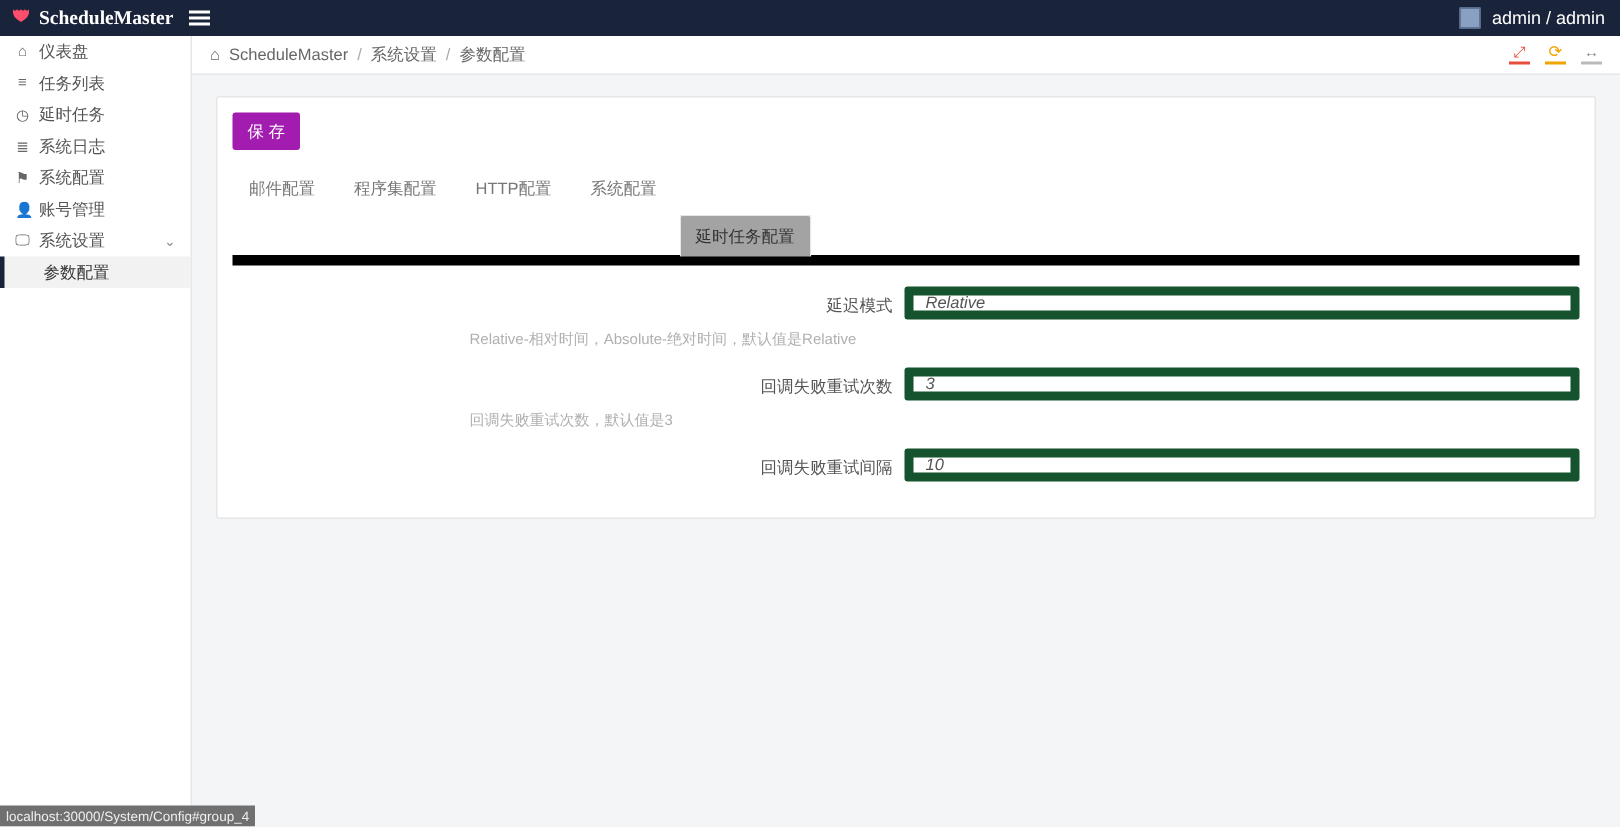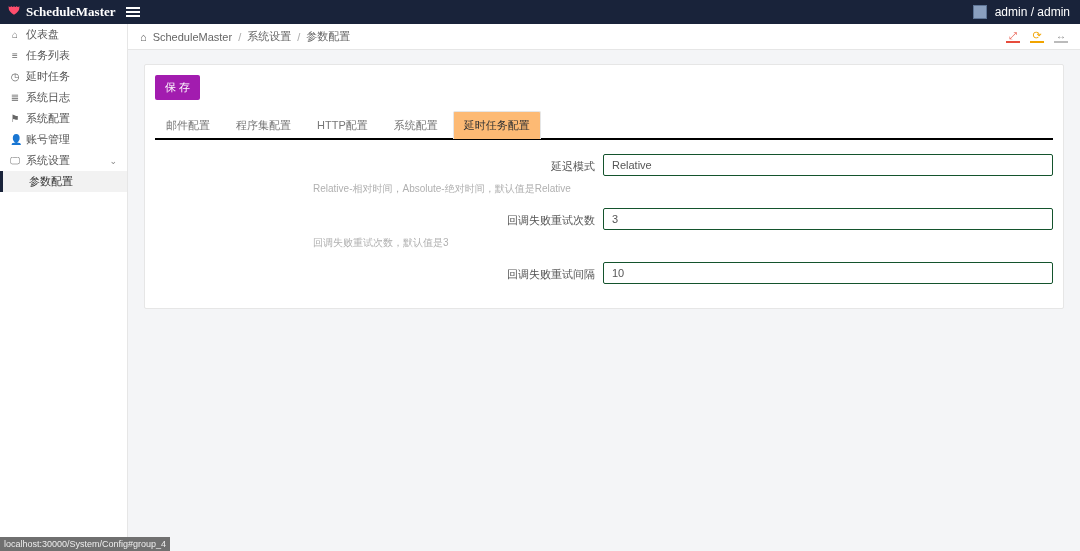--- a/index.html
+++ b/index.html
@@ -92,60 +92,62 @@
     border: none;
     font-size: 11px;
     padding: 5px 10px;
     border-radius: 2px;
     cursor: pointer;
   }
   .tabs {
     display: flex;
     gap: 4px;
     margin: 10px 10px 0 10px;
-    border-bottom: 2px solid #000000;
+    border-bottom: 7px solid #000000;
     font-size: 11px;
   }
   .tab {
     padding: 6px 10px;
     color: #777;
     cursor: pointer;
     border: 1px solid transparent;
     border-bottom: none;
     position: relative;
     top: 1px;
     background: #fafafa00;
   }
   .tab.active {
     color: #333;
     border-color: #e6e6e6;
-    background: #fdba74;
+    background: #a3a3a3;
     border-top-left-radius: 2px;
     border-top-right-radius: 2px;
+    margin-top: 32px;
   }
 
   .form-area { padding: 14px 10px 18px 10px; }
   .form-row { display: flex; align-items: flex-start; margin-bottom: 6px; justify-content: flex-end; }
   .form-label {
     width: 150px;
     text-align: right;
     font-size: 11px;
     color: #555;
     padding-top: 5px;
     padding-right: 8px;
   }
   .form-field { width: 450px; }
   .form-field input {
     width: 100%;
     height: 22px;
-    border: 1px solid #14532d;
+    border: 6px solid #14532d;
     border-radius: 2px;
     padding: 0 8px;
     font-size: 11px;
     color: #555;
+    font-style: italic;
   }
   .form-help {
     margin: 4px 0 12px 158px;
     font-size: 10px;
     color: #b0b0b0;
   }
 
   
   .statusbar {
     height: 14px;

